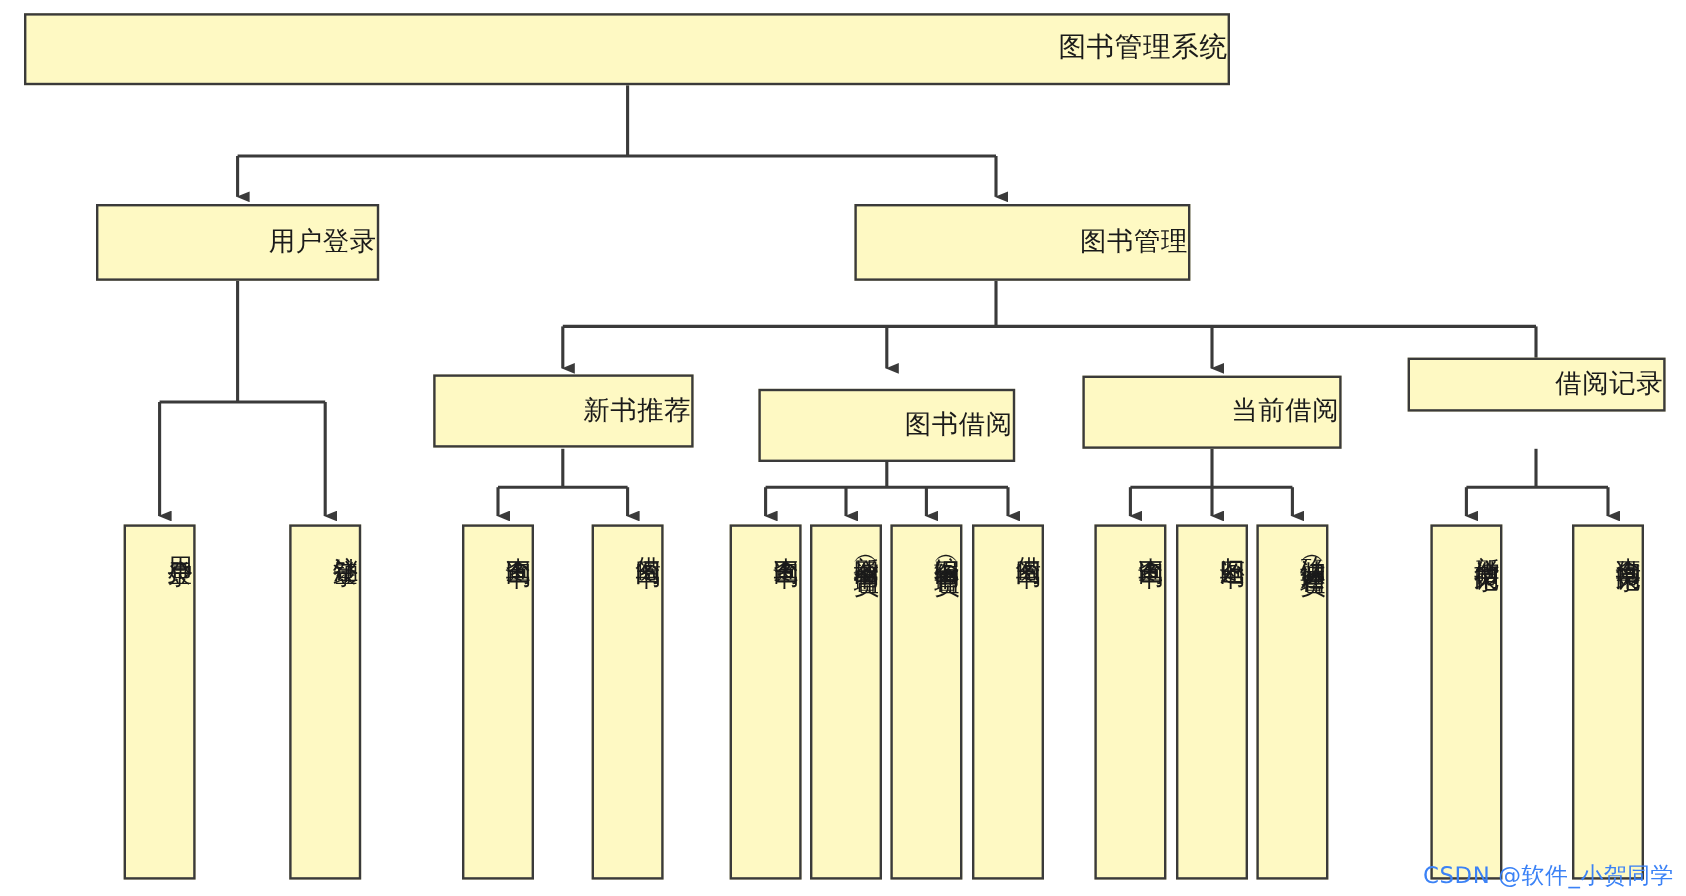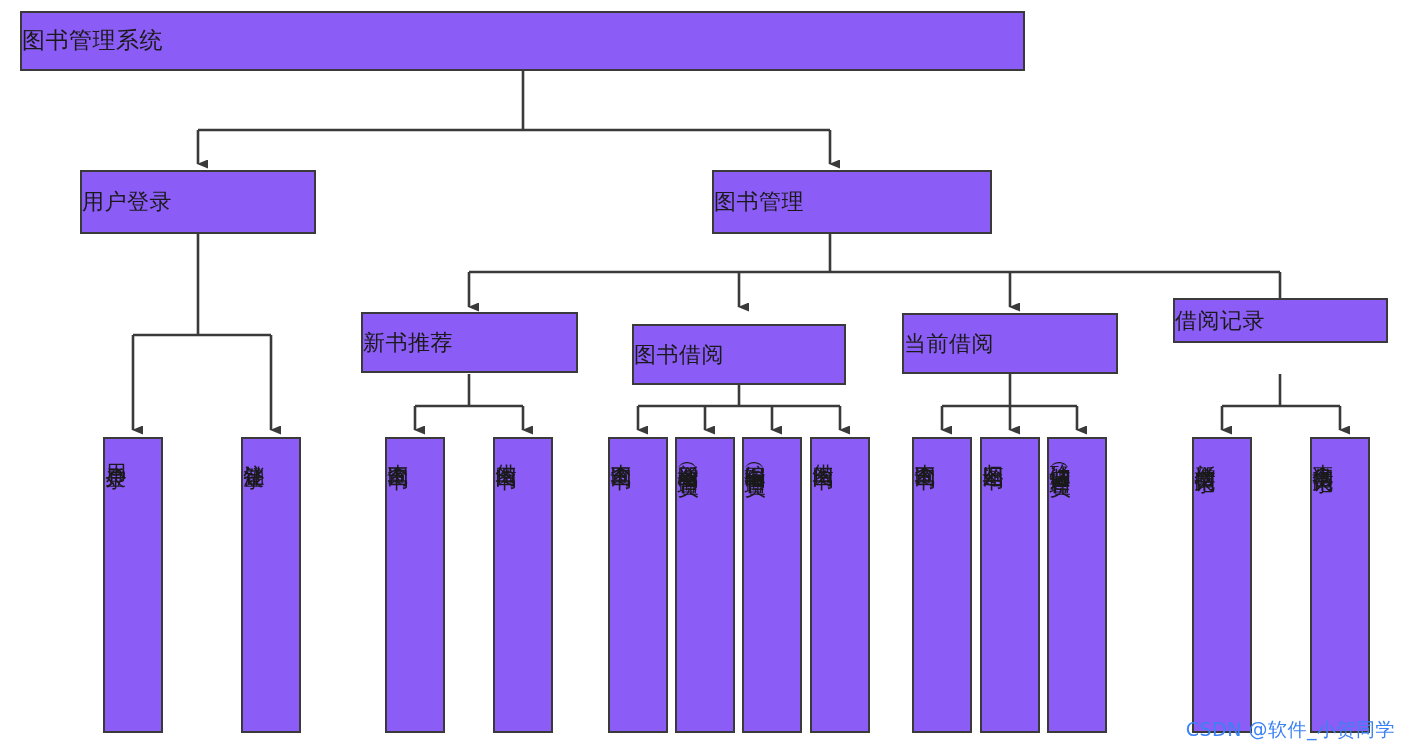--- a/index.html
+++ b/index.html
@@ -23,25 +23,25 @@
     position: absolute;
     left: 0;
     top: 0;
     width: 1405px;
     height: 747px;
     pointer-events: none;
   }
   .node {
     position: absolute;
     box-sizing: border-box;
-    background: #8b5cf6;
+    background: #fef9c3;
     border: 2px solid #3a3a3a;
     display: flex;
     align-items: center;
-    justify-content: flex-start;
+    justify-content: flex-end;
     z-index: 2;
   }
   .node-label {
     font-size: 22px;
     line-height: 1.18;
     letter-spacing: 0.5px;
     color: #1a1a1a;
     white-space: nowrap;
     text-align: center;
   }
@@ -135,21 +135,21 @@
   <div class="node" style="left:712px; top:170px; width:280px; height:64px;">
     <span class="node-label">图书管理</span>
   </div>
 
   <div class="node" style="left:361px; top:312px; width:217px; height:61px;">
     <span class="node-label">新书推荐</span>
   </div>
   <div class="node" style="left:632px; top:324px; width:214px; height:61px;">
     <span class="node-label">图书借阅</span>
   </div>
-  <div class="node" style="left:902px; top:313px; width:216px; height:61px;">
+  <div class="node" style="left:902px; top:313px; width:216px; height:61px;font-family:Liberation Mono, monospace;">
     <span class="node-label">当前借阅</span>
   </div>
   <div class="node" style="left:1173px; top:298px; width:215px; height:45px;">
     <span class="node-label">借阅记录</span>
   </div>
 
   <div class="node leaf" style="left:103px; top:437px; width:60px; height:296px;">
     <span class="node-label">用户登录</span>
   </div>
   <div class="node leaf" style="left:241px; top:437px; width:60px; height:296px;">

